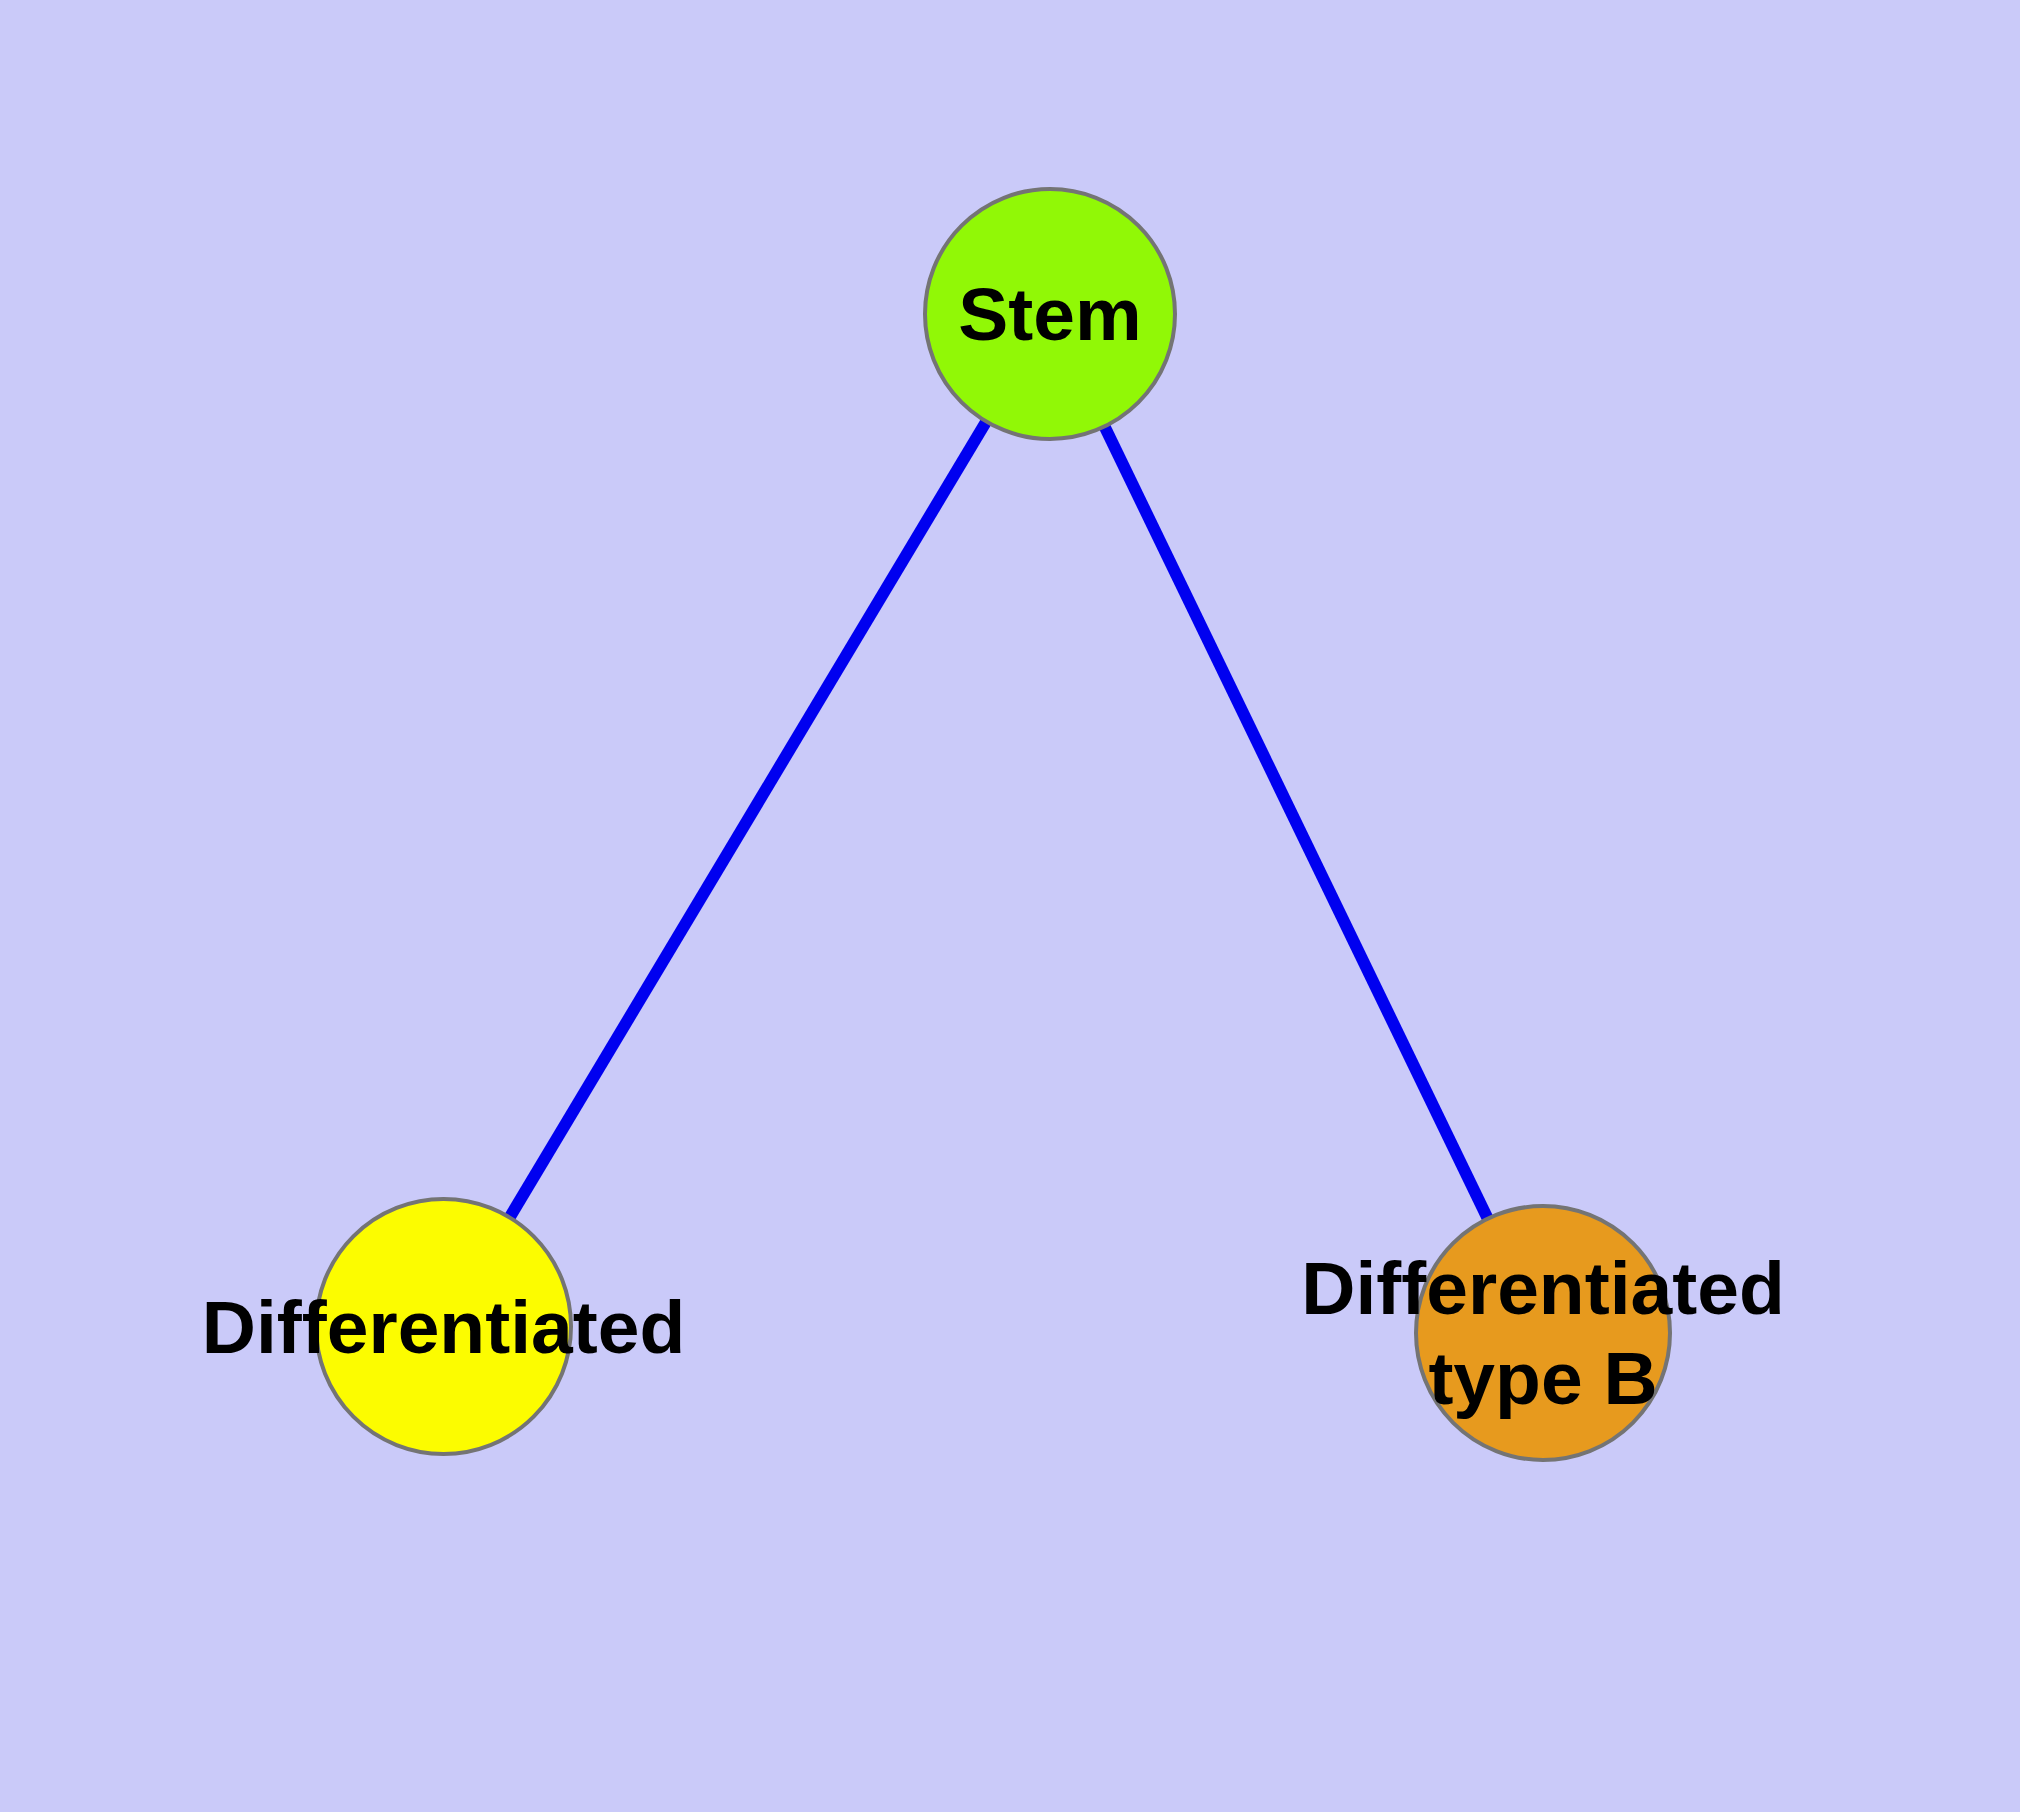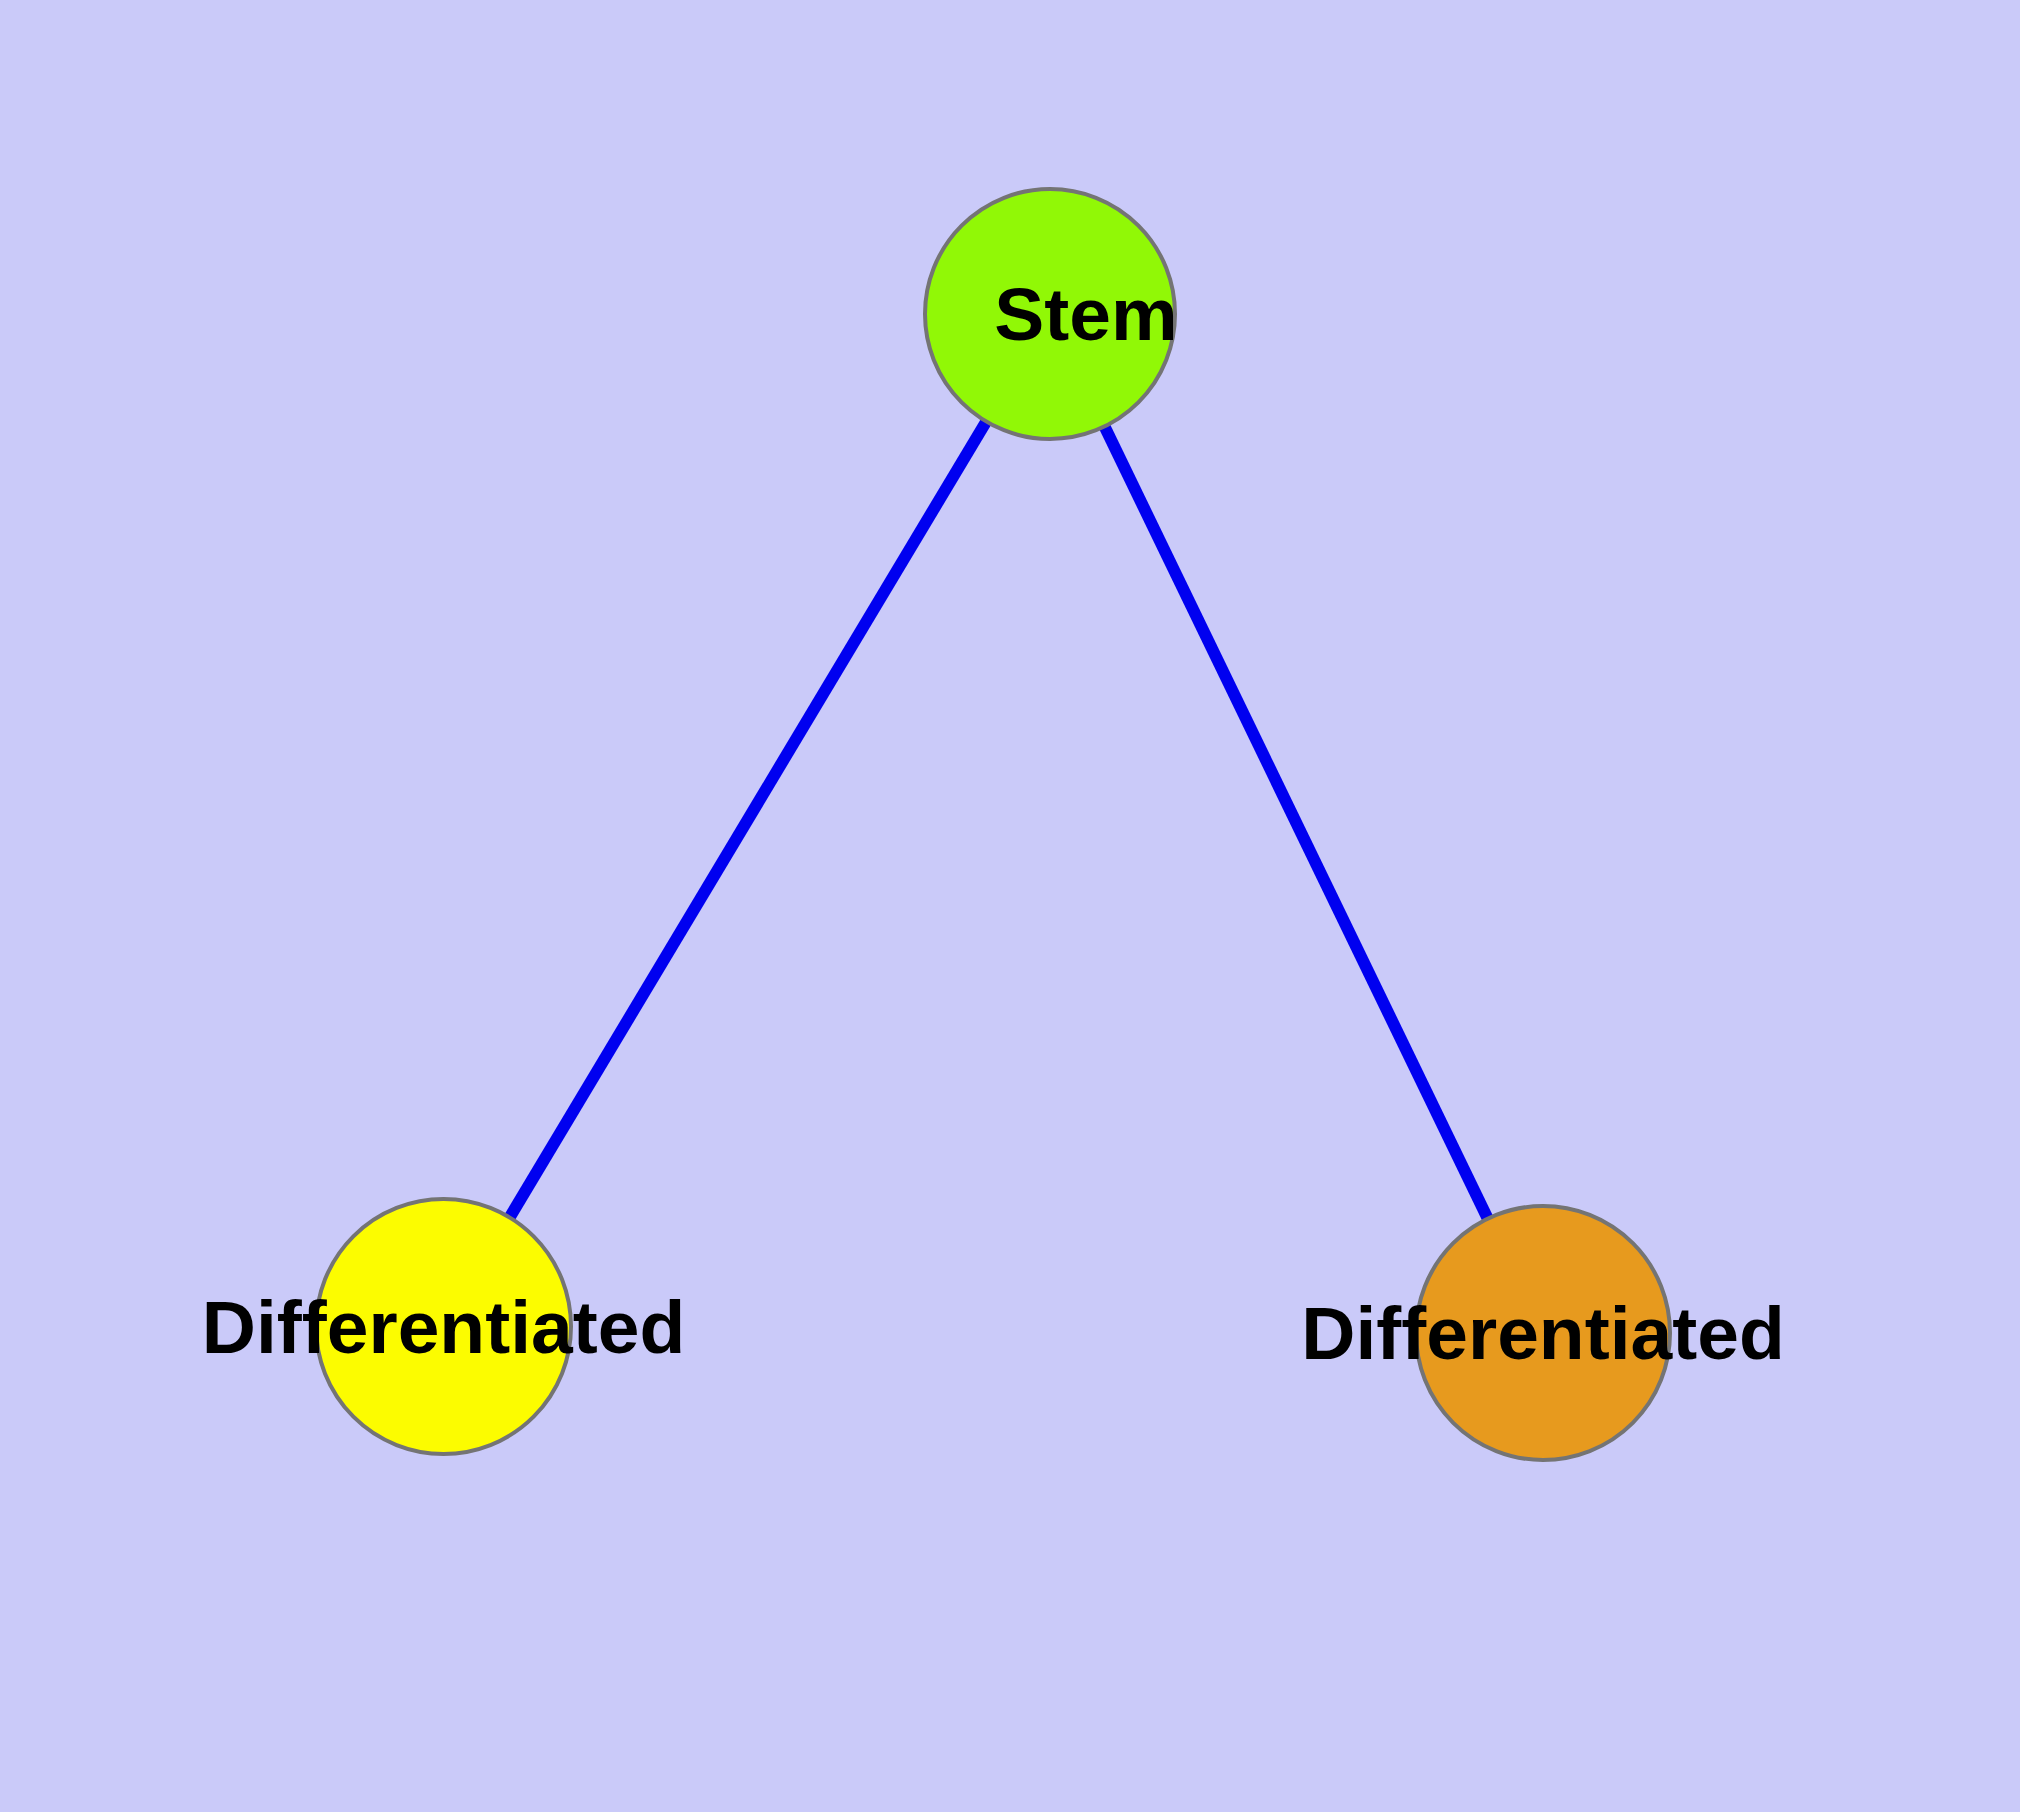--- a/index.html
+++ b/index.html
@@ -48,31 +48,32 @@
 <body>
 
 <div class="canvas" style="background: rgb(202, 202, 249);">
 
   <svg class="edges-layer" viewBox="0 0 2384 2138" aria-hidden="true">
     <line x1="1239" y1="371" x2="524" y2="1565" stroke="#0000F0" stroke-width="14"></line>
     <line x1="1239" y1="371" x2="1820" y2="1572" stroke="#0000F0" stroke-width="14"></line>
   </svg>
 
   <div class="node" style="left: 923px; top: 187px; width: 254px; height: 254px; background: rgb(145, 248, 6); border-color: rgb(116, 116, 116); border-width: 4.2px;">
-    <div class="node-label" style="color: rgb(0, 0, 0); margin-left: 36px;">
+    <div class="node-label" style="color: rgb(0, 0, 0);">
       <span>Stem</span>
     </div>
   </div>
 
   <div class="node" style="left: 314px; top: 1197px; width: 259px; height: 259px; background: rgb(252, 252, 0); border-color: rgb(116, 116, 116); border-width: 4.2px;">
     <div class="node-label" style="color: rgb(0, 0, 0);">
       <span>Differentiated</span>
     </div>
   </div>
 
   <div class="node" style="left: 1414px; top: 1204px; width: 258px; height: 258px; background: rgb(231, 154, 30); border-color: rgb(116, 116, 116); border-width: 4.2px;">
     <div class="node-label" style="color: rgb(0, 0, 0);">
       <span>Differentiated</span>
+      <span>type B</span>
     </div>
   </div>
 
 </div>
 
 
 </body></html>

